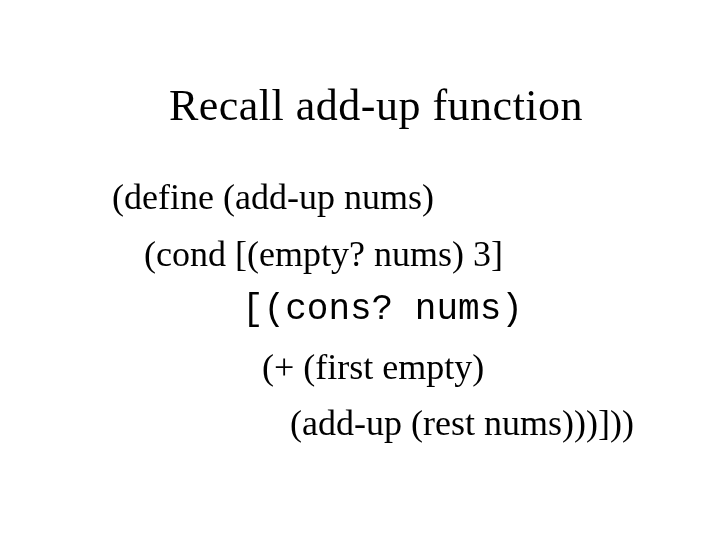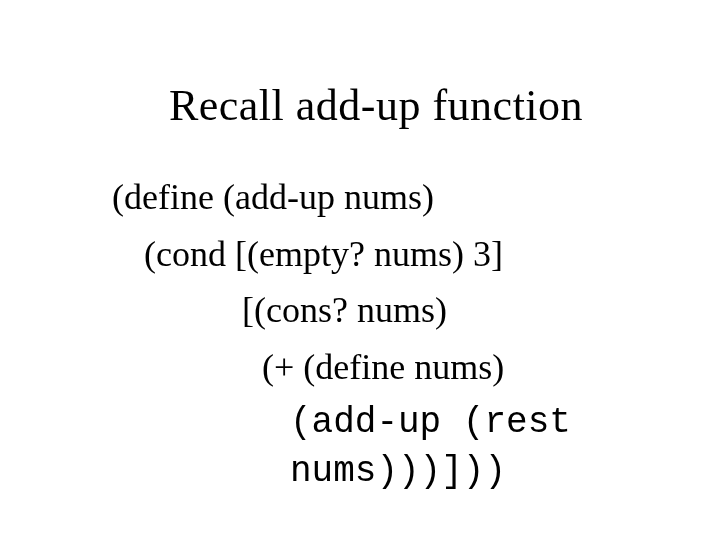--- a/index.html
+++ b/index.html
@@ -23,29 +23,29 @@
       font-weight: normal;
       text-align: center;
       margin-bottom: 42px;
       letter-spacing: 0.5px;
     }
     .code {
       font-size: 36px;
       line-height: 1.35;
     }
     .indent-1 { padding-left: 32px; }
-    .indent-2 { padding-left: 130px; }
+    .indent-2 { padding-left: 130px; font-family: Liberation Mono, monospace; }
     .indent-3 { padding-left: 150px; }
-    .indent-4 { padding-left: 178px; font-family: Liberation Mono, monospace; }
+    .indent-4 { padding-left: 178px; }
   </style>
 </head>
 <body>
 
 <div class="slide">
   <h1 class="title">Recall add-up function</h1>
   <div class="code">
     <div>(define (add-up nums)</div>
     <div class="indent-1">(cond [(empty? nums) 3]</div>
     <div class="indent-2">[(cons? nums)</div>
-    <div class="indent-3">(+ (define nums)</div>
+    <div class="indent-3">(+ (first empty)</div>
     <div class="indent-4">(add-up (rest nums)))]))</div>
   </div>
 </div>
 
 </body></html>

